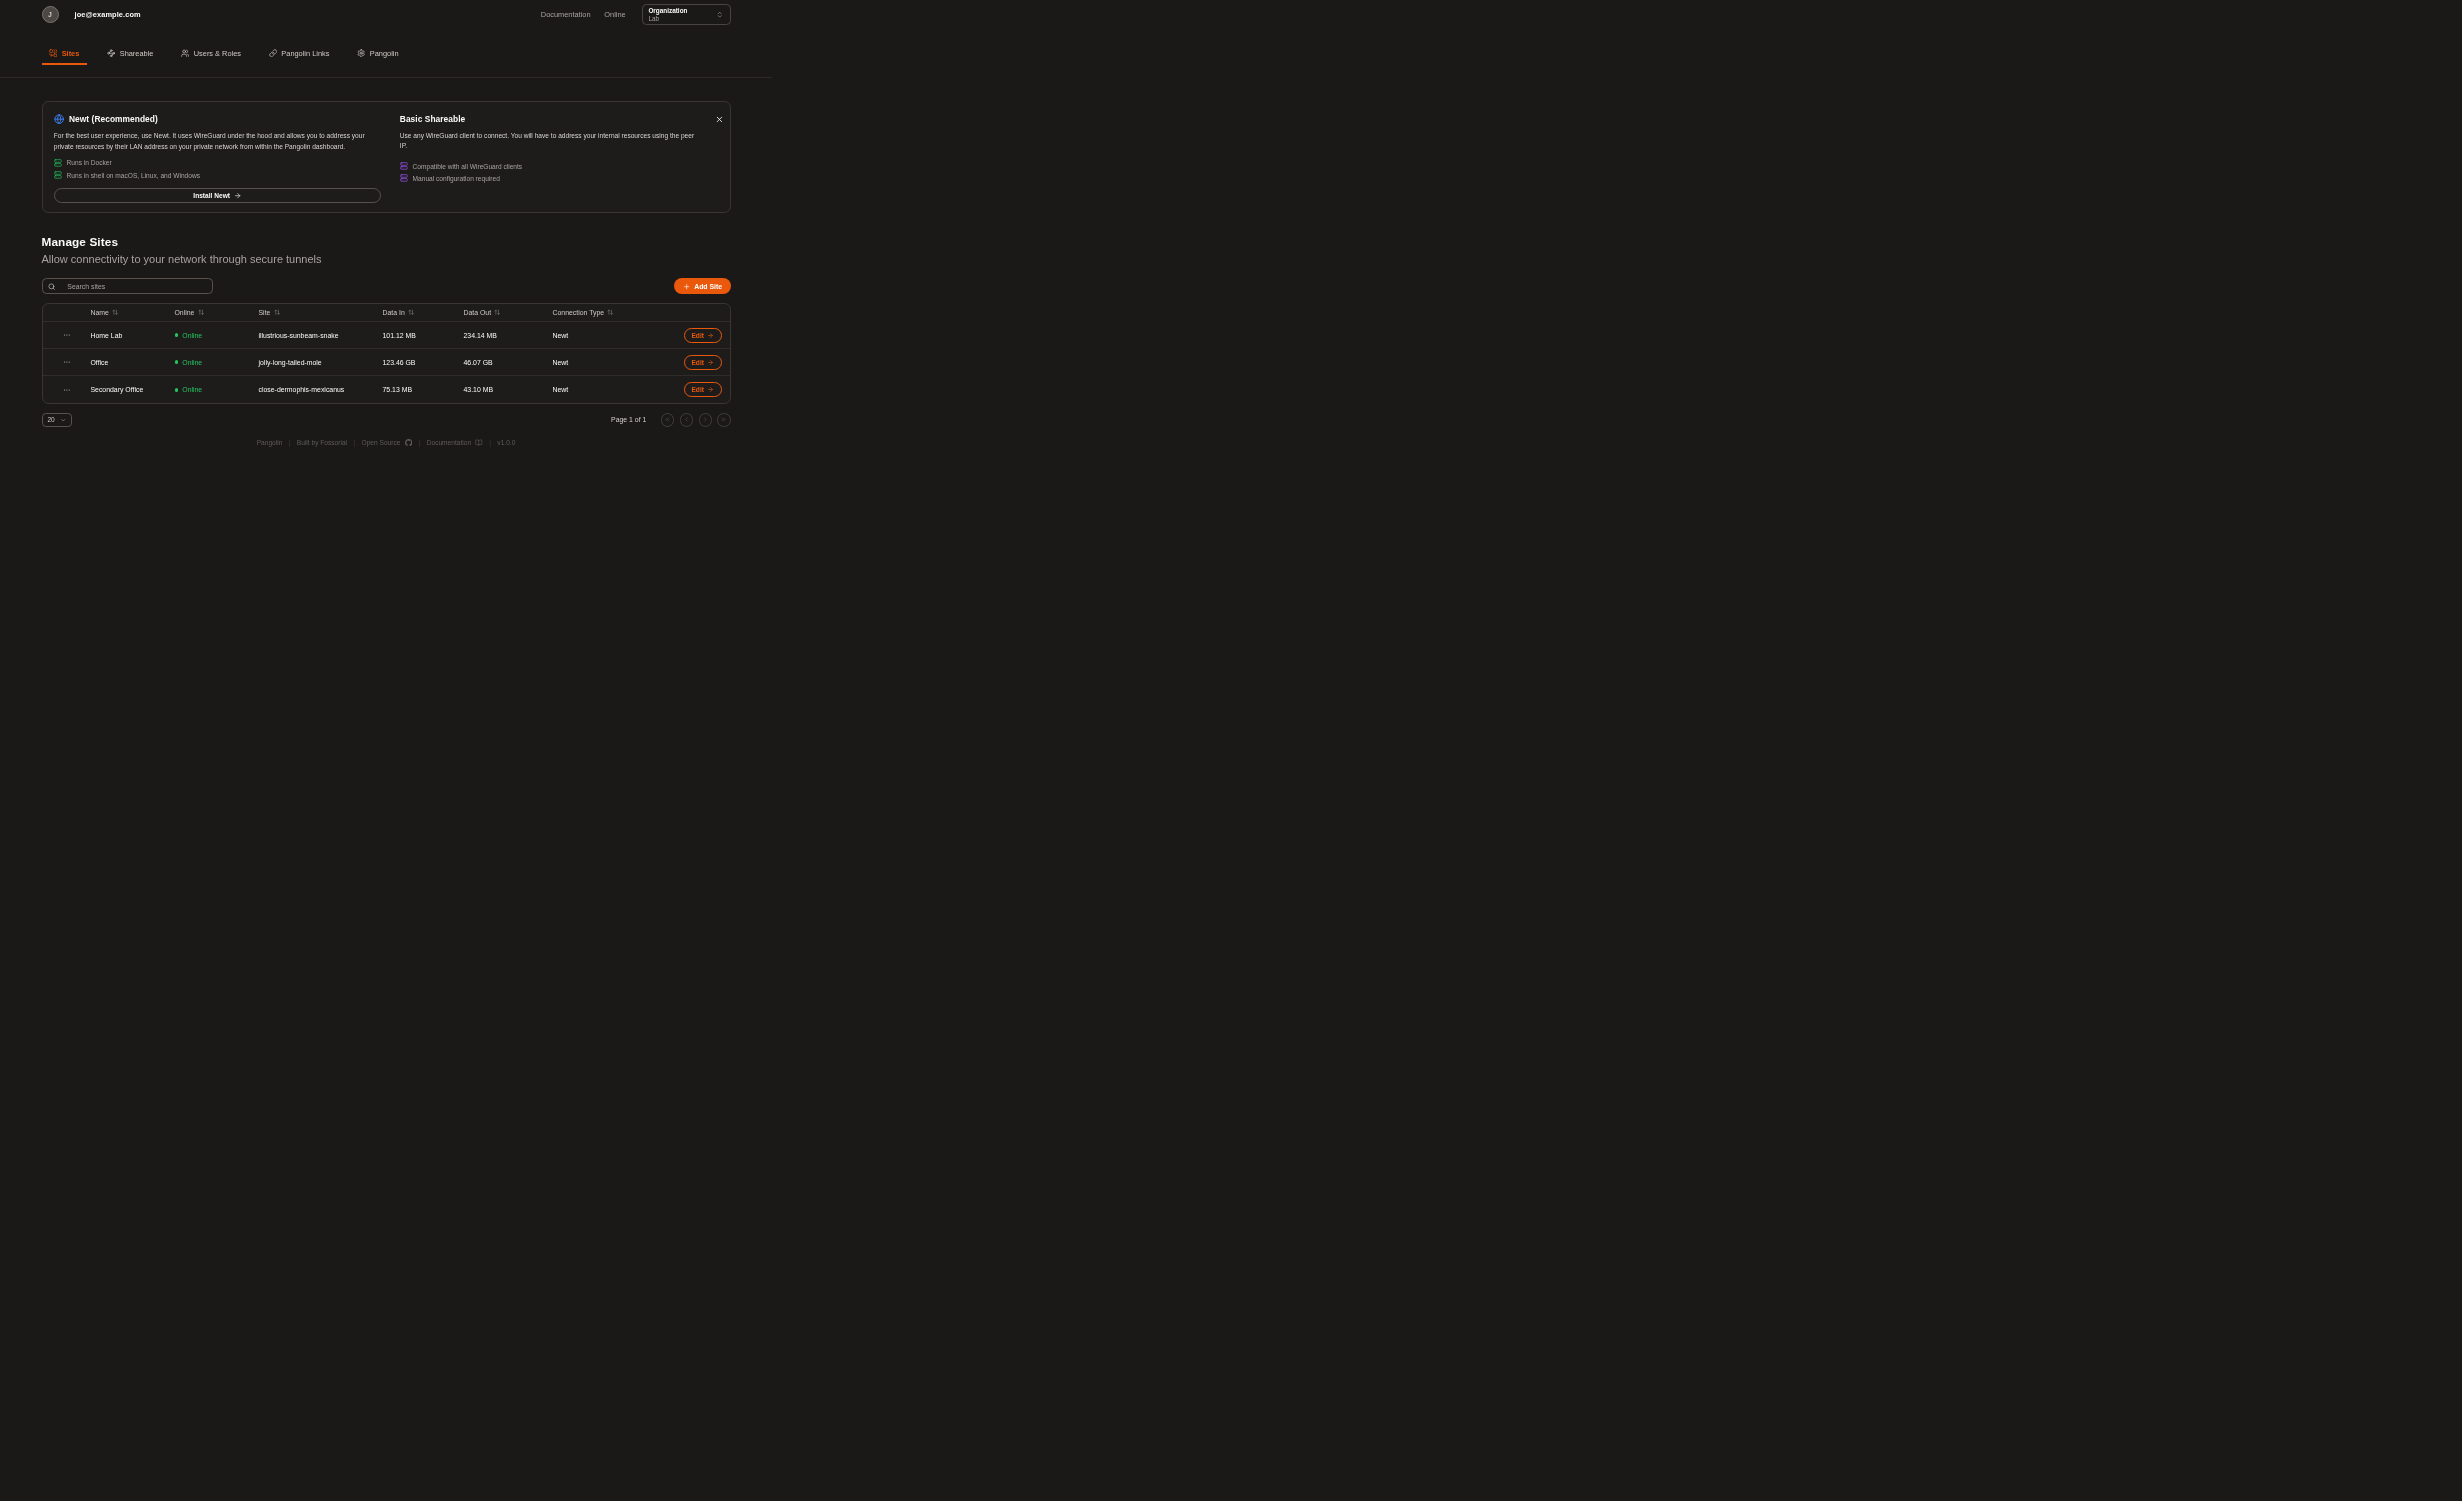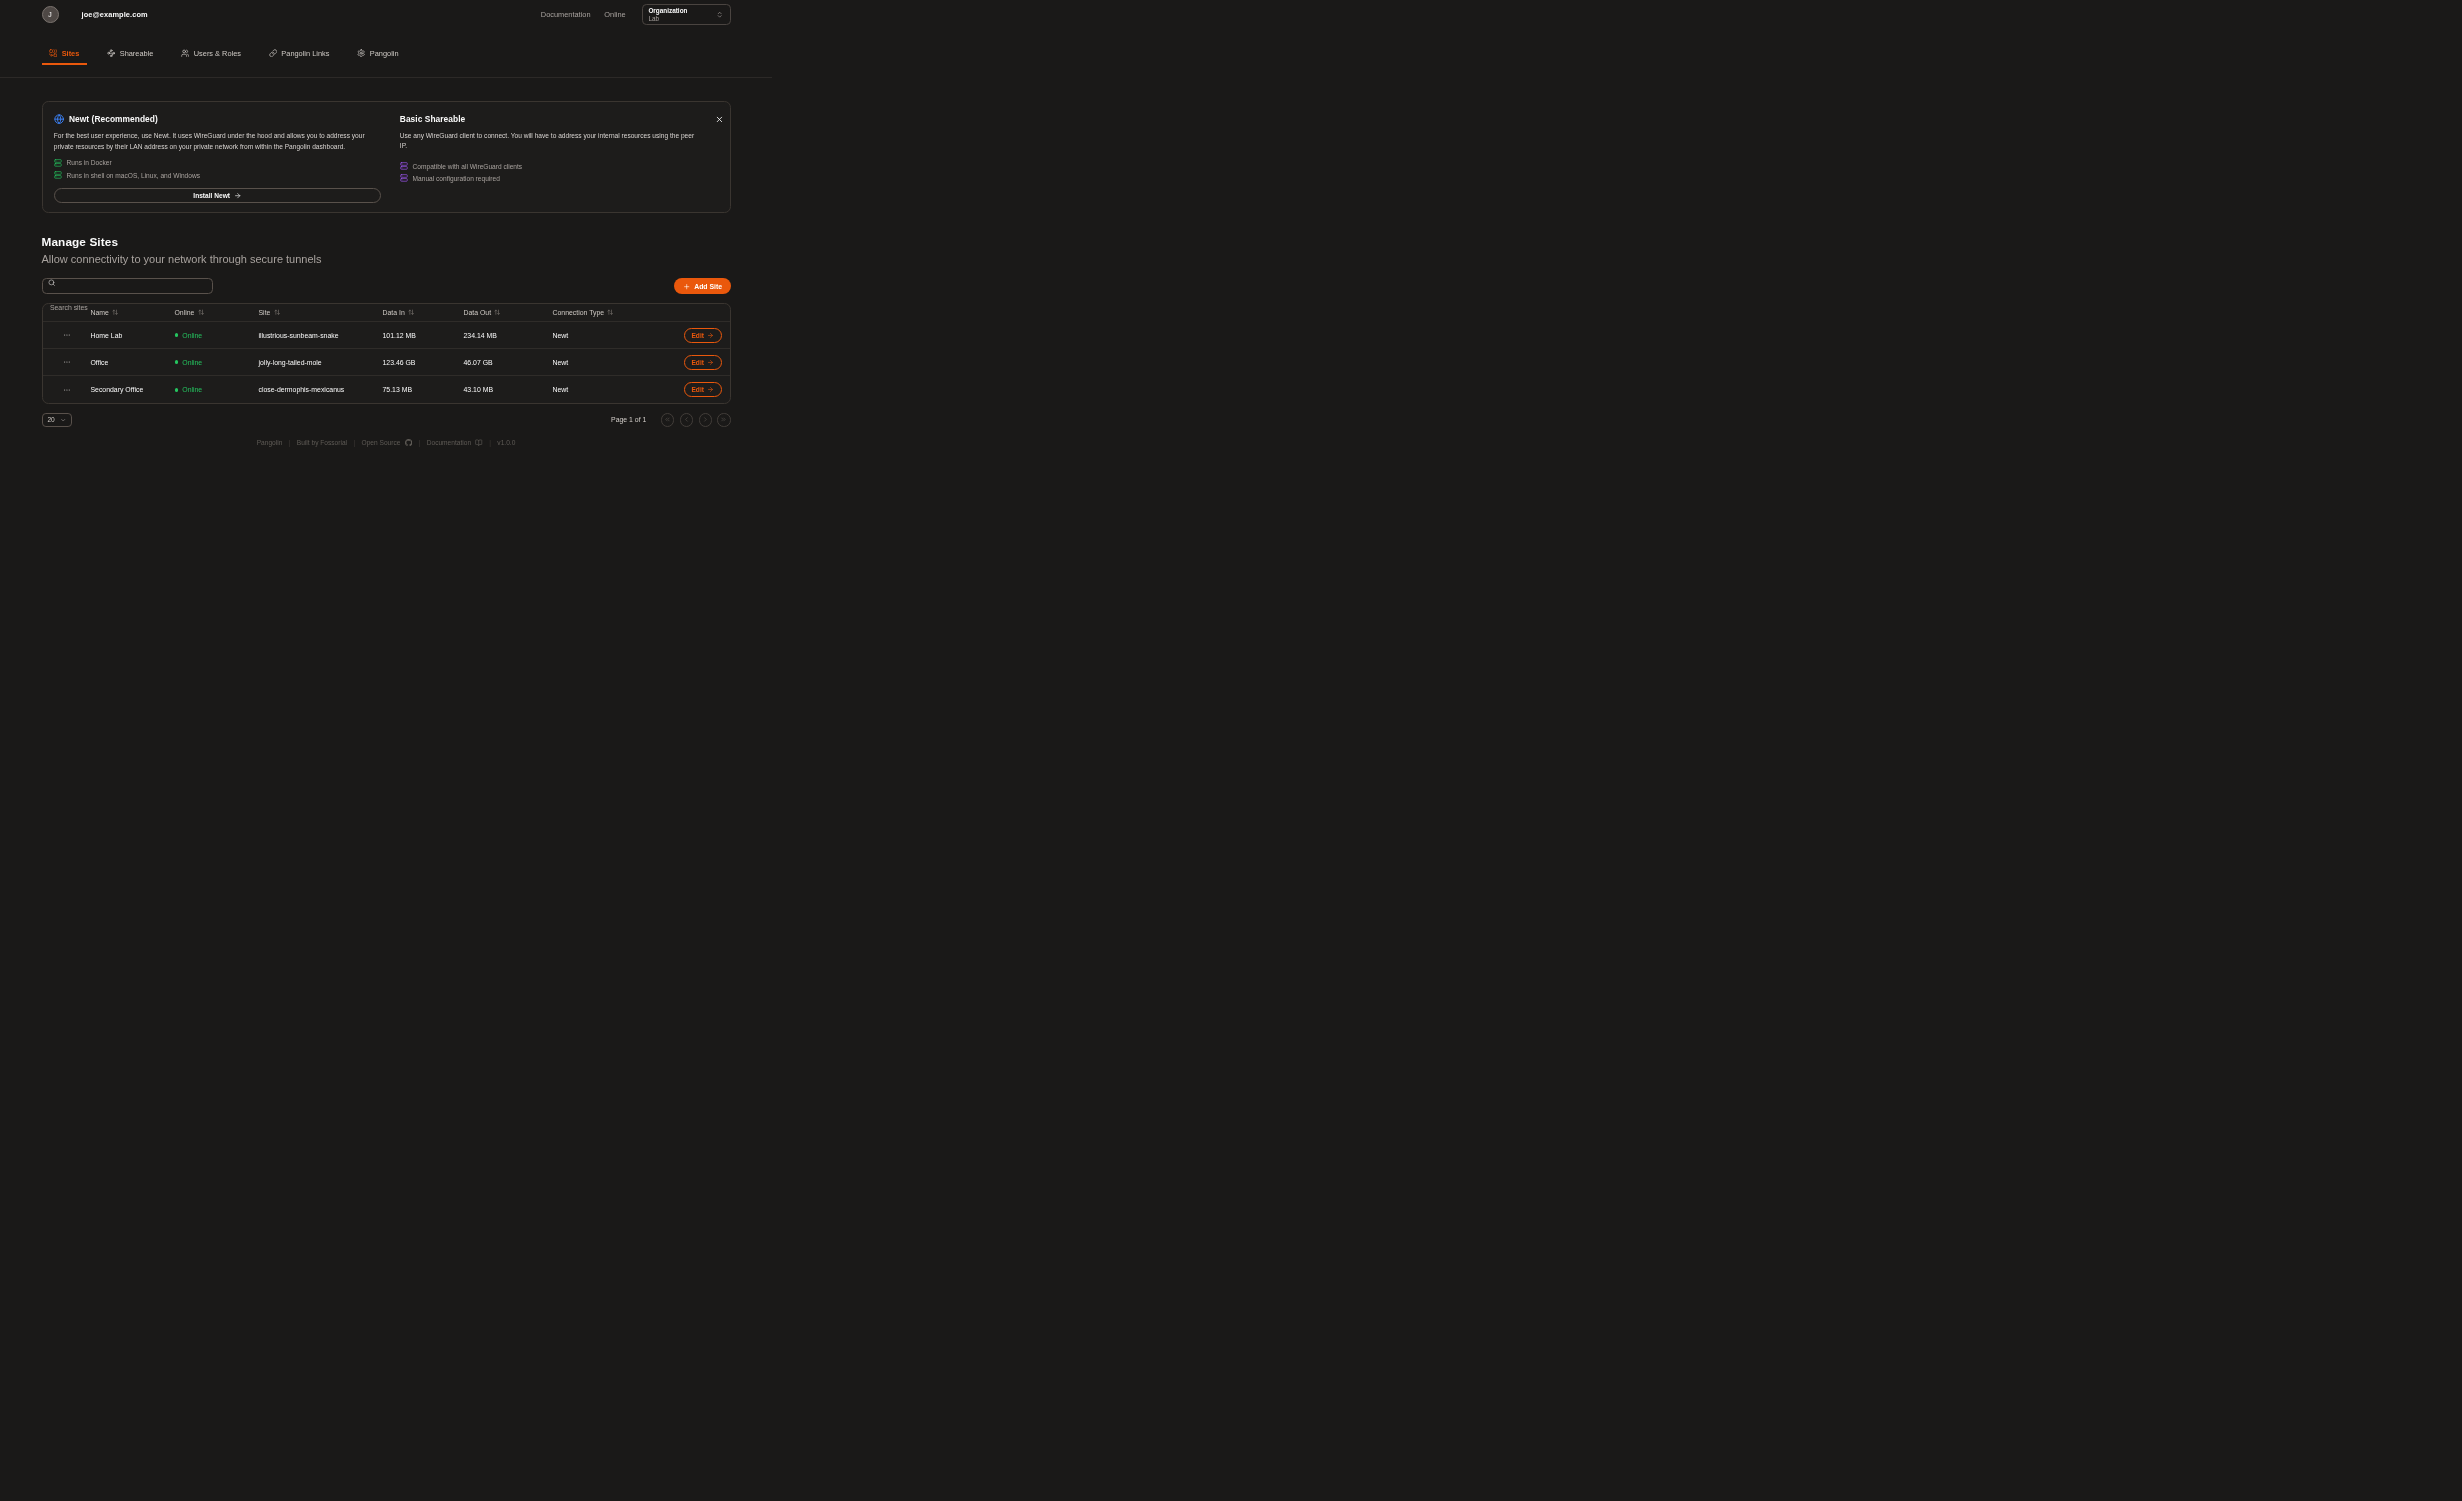--- a/index.html
+++ b/index.html
@@ -24,21 +24,21 @@
     background:var(--bg);
     color:var(--text);
     font-family:"Liberation Sans",sans-serif;
     overflow:hidden;
   }
   .page{width:772px;height:457px;display:flex;flex-direction:column;}
   .container{width:689px;margin:12px auto;}
 
   
   .topbar{height:33px;display:flex;align-items:center;justify-content:space-between;width:689px;margin:0 auto;}
-  .user{display:flex;align-items:center;gap:23px;}
+  .user{display:flex;align-items:center;gap:16px;}
   .avatar{width:17px;height:17px;border-radius:50%;background:#4e4845;border:0.5px solid #7a736e;
     display:flex;align-items:center;justify-content:center;font-size:6.9px;color:#fff;}
   .email{font-size:7.4px;font-weight:600;letter-spacing:0.1px;}
   .topnav{display:flex;align-items:center;gap:13.8px;}
   .toplink{font-size:7.4px;color:var(--muted);cursor:pointer;}
   .org-select{display:flex;align-items:center;justify-content:space-between;width:89px;height:21px;
     border:0.5px solid #4a4440;border-radius:4.4px;padding:0 5.9px;margin-left:2px;cursor:pointer;}
   .org-texts{display:flex;flex-direction:column;line-height:1.25;}
   .org-label{font-size:6.4px;font-weight:700;}
   .org-value{font-size:6.4px;color:var(--muted);}
@@ -69,22 +69,22 @@
     justify-content:center;gap:3.9px;cursor:pointer;font-family:inherit;}
   .col-right .card-desc{margin-top:6.9px;}
   .col-right .features{margin-top:10.3px;}
 
   
   .section-title{margin:21.7px 0 0;font-size:11.8px;font-weight:700;letter-spacing:0.1px;}
   .section-sub{margin-top:4.4px;font-size:11px;color:var(--muted);}
 
   
   .toolbar{margin-top:13.3px;display:flex;align-items:center;justify-content:space-between;}
-  .search-box{display:flex;align-items:flex-start;gap:16px;width:171px;height:15.8px;border:0.5px solid var(--border-strong);
-    border-radius:4.4px;padding:0 5.4px;color:var(--muted);flex-direction:column;}
+  .search-box{display:flex;align-items:center;gap:10px;width:171px;height:15.8px;border:0.5px solid var(--border-strong);
+    border-radius:4.4px;padding:0 5.4px;color:var(--muted);}
   .search-box input{background:transparent;border:none;outline:none;color:var(--text);font-size:6.9px;
     font-family:inherit;width:100%;}
   .search-box input::placeholder{color:var(--muted);}
   .add-btn{display:flex;align-items:center;gap:3.9px;height:15.8px;padding:0 8.4px;border:none;border-radius:7.9px;
     background:var(--orange);color:#fff;font-size:6.9px;font-weight:600;cursor:pointer;font-family:inherit;}
 
   
   .table{margin-top:8.9px;background:var(--card);border:0.5px solid var(--border);border-radius:6.4px;overflow:hidden;}
   .tr{display:grid;grid-template-columns:48px 84px 84px 124px 81px 89px 1fr 54px;align-items:center;}
   .thead{height:18px;border-bottom:0.5px solid var(--row-border);}

